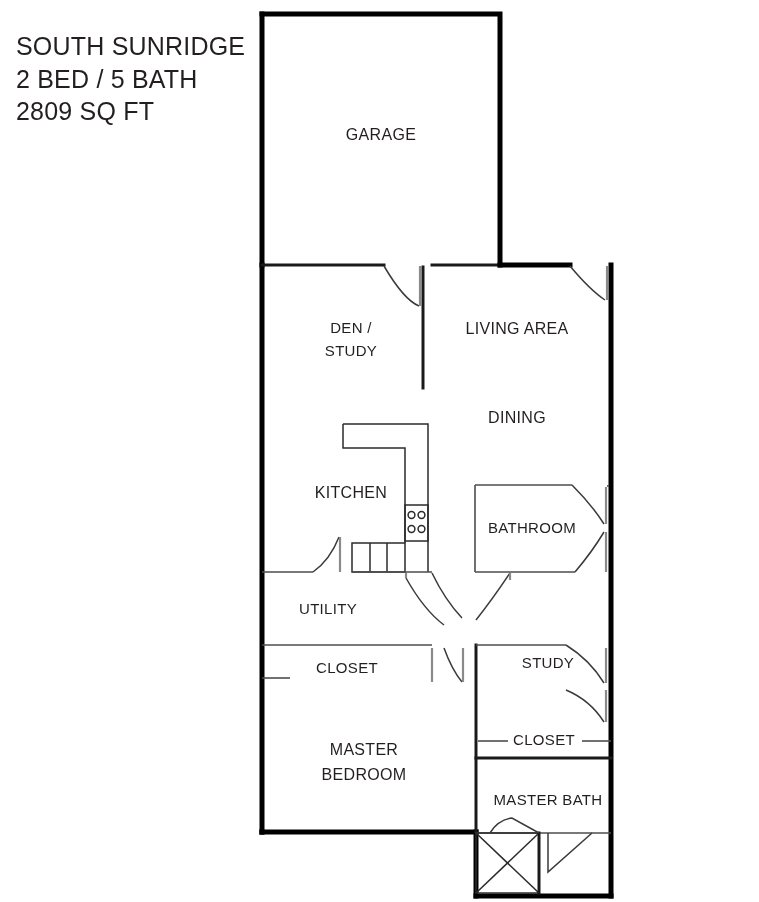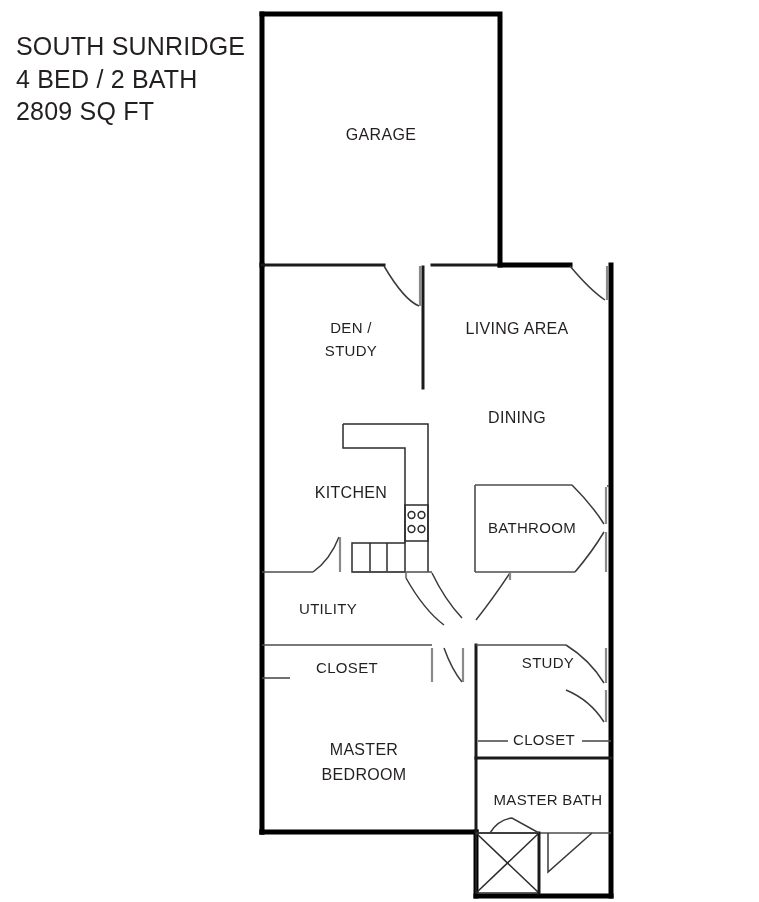--- a/index.html
+++ b/index.html
@@ -87,21 +87,21 @@
     font-size: 16px;
   }
 </style>
 </head>
 <body>
 
 <div id="plan-root">
 
   <div class="title-block">
     <div class="title-line">SOUTH SUNRIDGE</div>
-    <div class="title-line">4 BED / 2 BATH</div>
+    <div class="title-line">2 BED / 5 BATH</div>
     <div class="title-line">2809 SQ FT</div>
   </div>
 
   <svg id="floorplan" viewBox="0 0 759 902">
 
     <g>
       <path class="wall-thick" d="M 262 14 L 500 14 L 500 265"></path>
       <path class="wall-thick" d="M 262 14 L 262 265"></path>
     </g>
 

